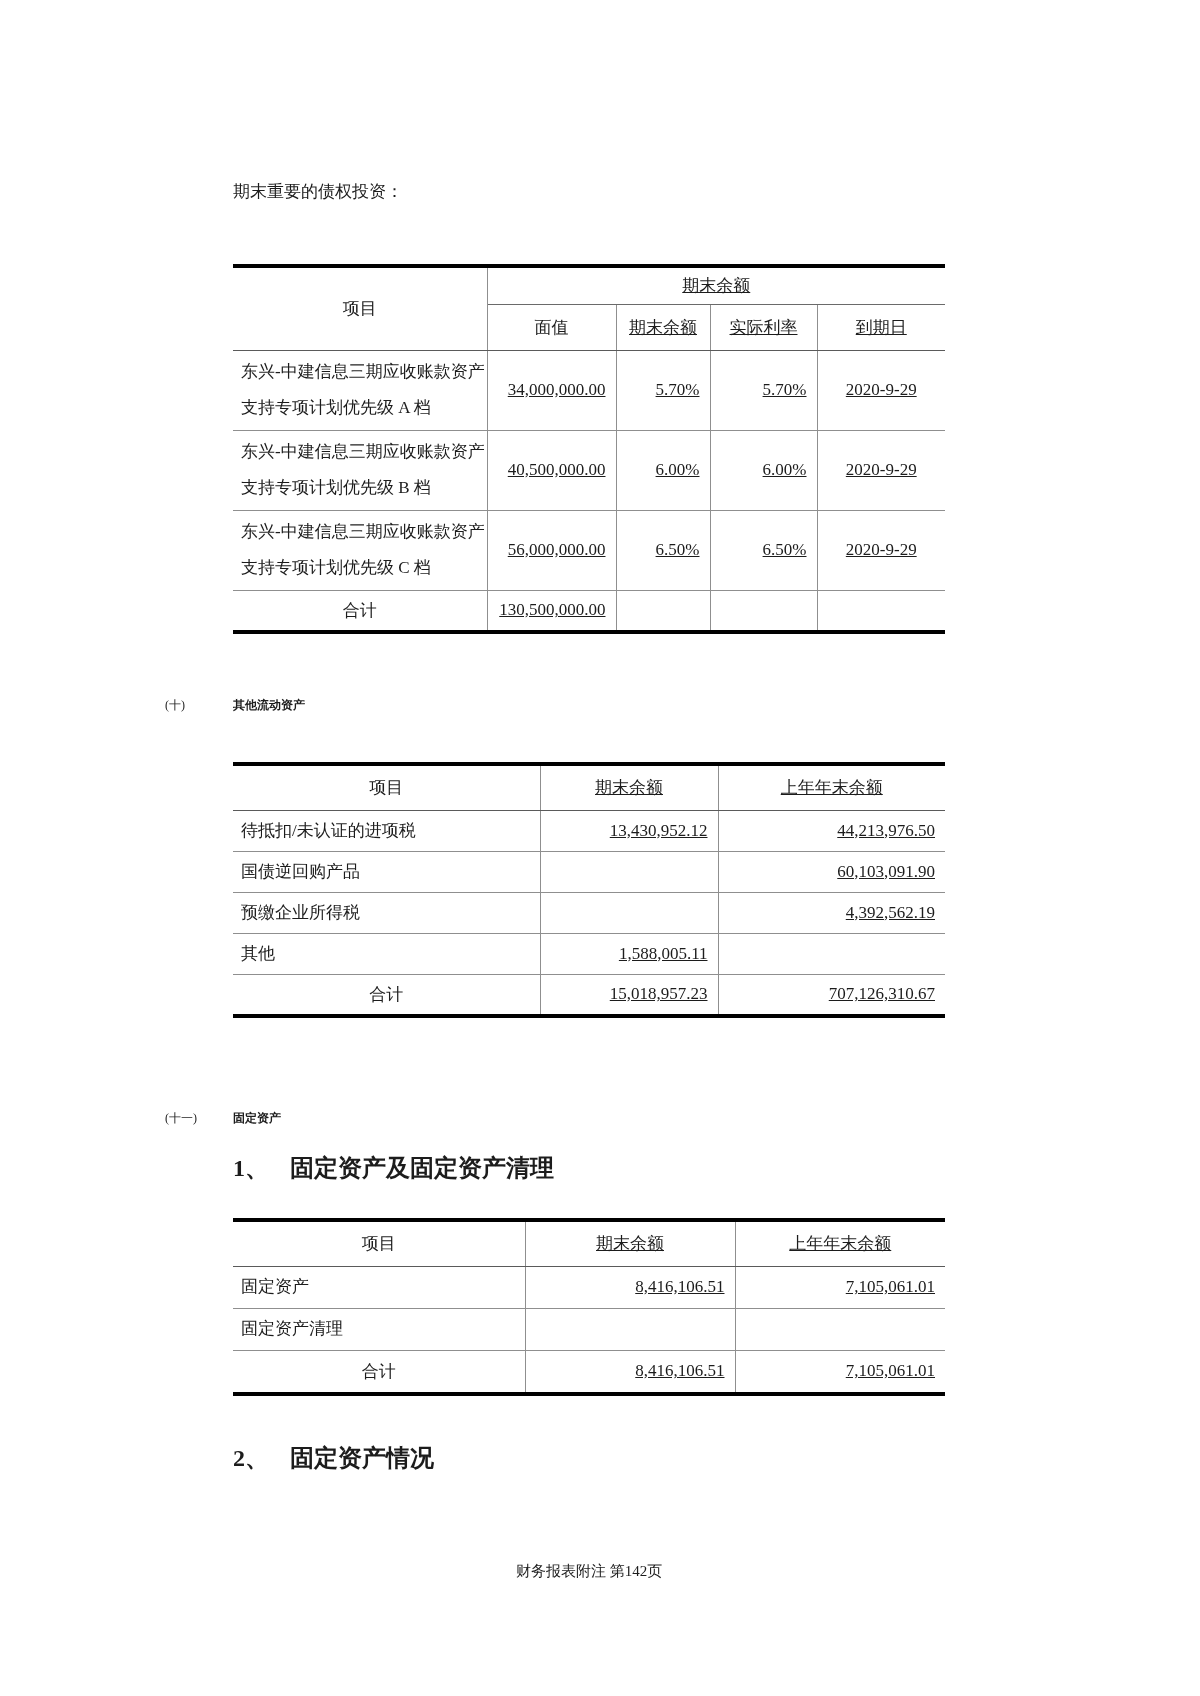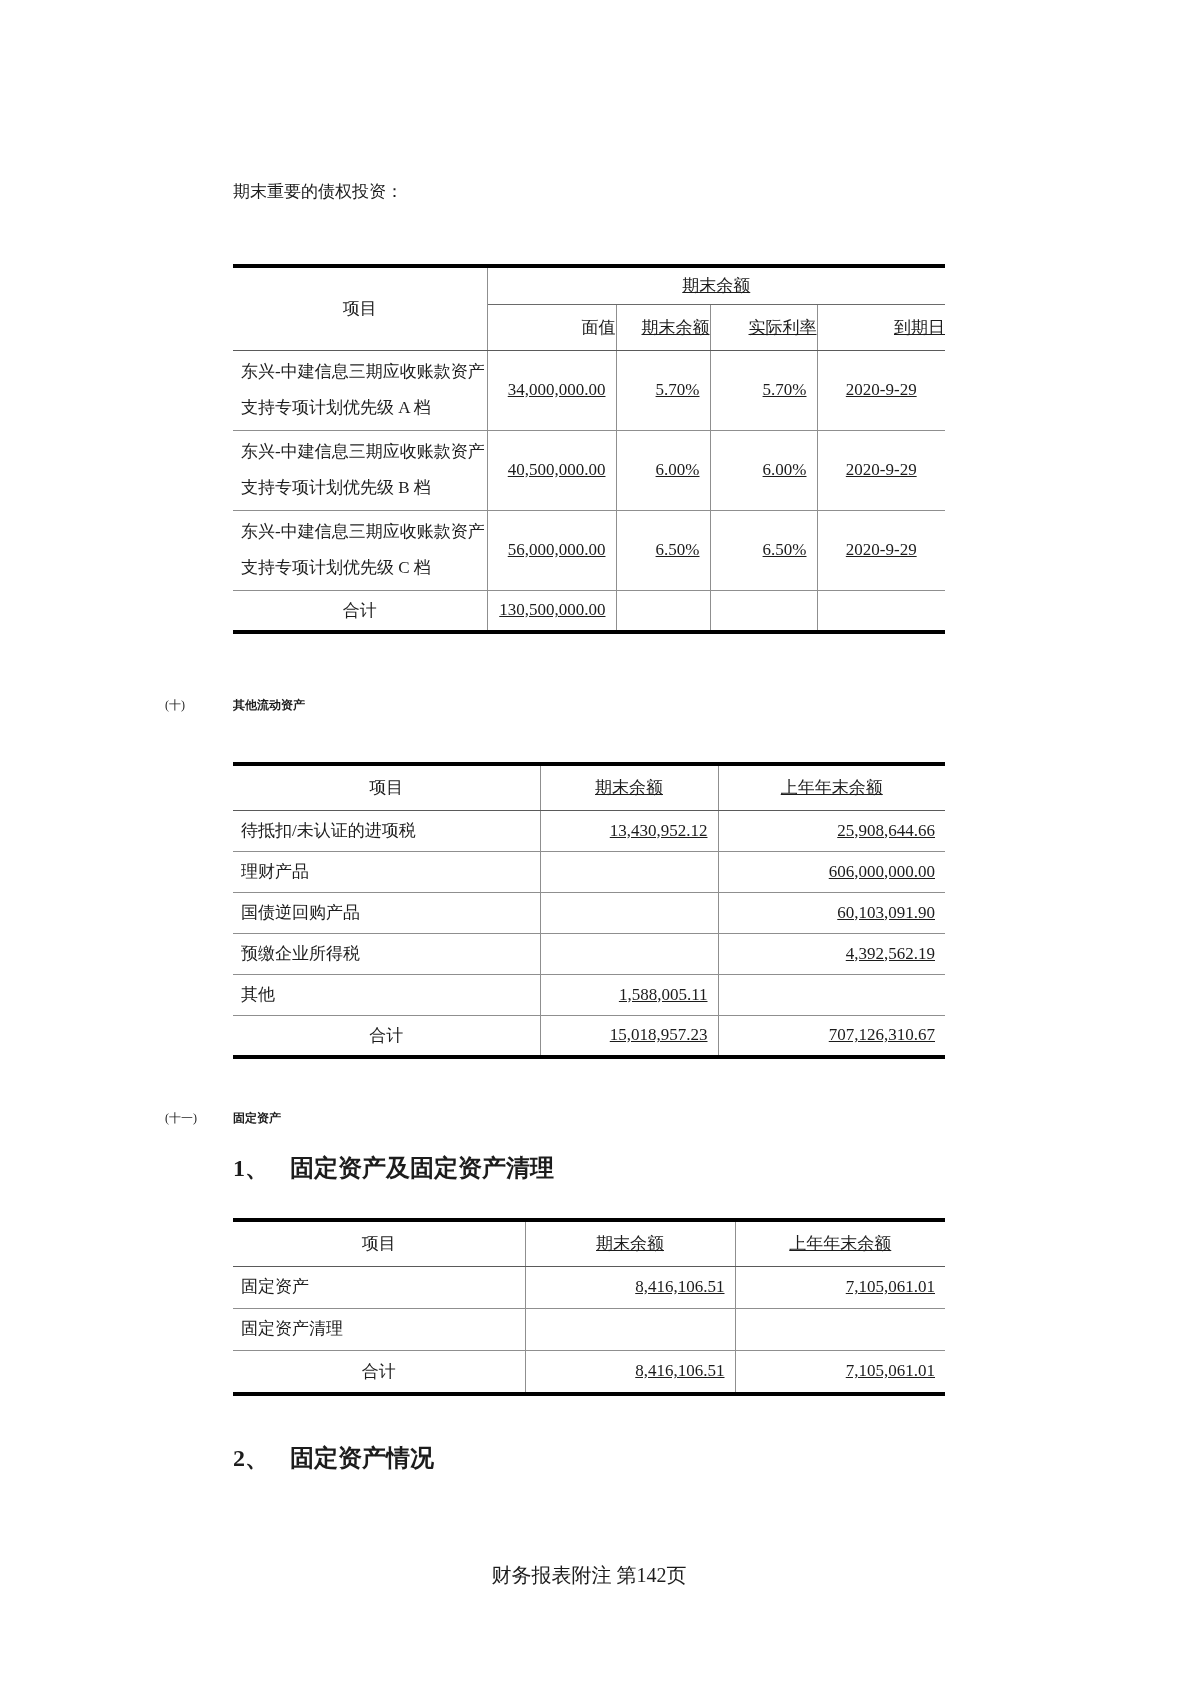--- a/index.html
+++ b/index.html
@@ -31,33 +31,33 @@
   .tbl td.span-item { border-right:1px solid #8f8f8f; border-bottom:1px solid #5a5a5a; }
   .tbl tr.grp-row td.grp { border-bottom:1px solid #6a6a6a; }
   .tbl tr.hdr2 td { border-bottom:1px solid #5a5a5a; }
   .tbl tr.hdr td { border-bottom:1px solid #5a5a5a; }
   .tbl tr.r td { border-bottom:1px solid #8f8f8f; }
   .c-center { text-align:center; }
   .c-item { text-align:left; padding-left:8px; line-height:36px; }
   .c-num { text-align:right; padding-right:10px; }
 
   .tbl1 tr.grp-row td.grp { height:38px; }
-  .tbl1 tr.hdr2 td { height:46px;text-align:right; }
+  .tbl1 tr.hdr2 td { height:46px; }
   .tbl1 tr.r td { height:80px; }
   .tbl1 tr.tot td { height:42px; }
 
   .tbl2 tr.hdr td { height:46px; }
   .tbl2 tr.r td { height:41px; }
   .tbl2 tr.tot td { height:42px; }
 
   .tbl3 tr.hdr td { height:46px; }
   .tbl3 tr.r td { height:42px; }
   .tbl3 tr.tot td { height:44px; }
 
-  .footer { position:absolute; left:233px; top:1562px; width:712px; text-align:center; font-size:20px; }
+  .footer { position:absolute; left:233px; top:1562px; width:712px; text-align:center; font-size:15px; }
 </style>
 </head>
 <body>
 
 <div class="page">
 
   <p class="intro">期末重要的债权投资：</p>
 
   <table class="tbl tbl1" style="top:264px;">
     <colgroup>
@@ -121,26 +121,21 @@
     </colgroup>
     <tbody>
         <tr class="hdr">
       <td class="c-center">项目</td>
       <td class="c-center">期末余额</td>
       <td class="c-center">上年年末余额</td>
     </tr>
     <tr class="r">
       <td class="c-item">待抵扣/未认证的进项税</td>
       <td class="c-num">13,430,952.12</td>
-      <td class="c-num">25,908,644.66</td>
-    </tr>
-    <tr class="r">
-      <td class="c-item">理财产品</td>
-      <td class="c-num"></td>
-      <td class="c-num">606,000,000.00</td>
+      <td class="c-num">44,213,976.50</td>
     </tr>
     <tr class="r">
       <td class="c-item">国债逆回购产品</td>
       <td class="c-num"></td>
       <td class="c-num">60,103,091.90</td>
     </tr>
     <tr class="r">
       <td class="c-item">预缴企业所得税</td>
       <td class="c-num"></td>
       <td class="c-num">4,392,562.19</td>

